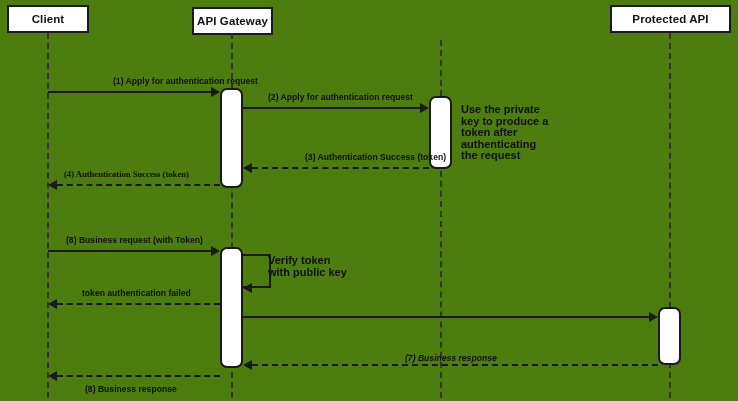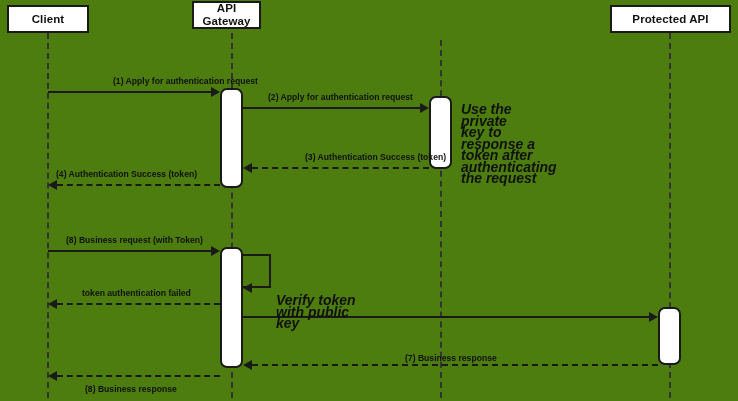--- a/index.html
+++ b/index.html
@@ -77,47 +77,46 @@
     font-size:8.6px;
     font-weight:bold;
     color:#111111;
     white-space:nowrap;
     z-index:8;
     line-height:10px;
   }
   
   .note-text{
     position:absolute;
-    font-size:14px;
+    font-size:11px;
     font-weight:bold;
     color:#111111;
     line-height:11.5px;
     z-index:8;
-    font-style:italic;
   }
   
   .self-loop{
     position:absolute;
     box-sizing:border-box;
     border-top:2px solid #1a1a1a;
     border-right:2px solid #1a1a1a;
     border-bottom:2px solid #1a1a1a;
     z-index:6;
   }
 </style>
 </head>
 <body>
 
 <div id="diagram">
 
   <div class="actor-box" style="left:7px;top:5px;width:82px;height:28px;">
     <span>Client</span>
   </div>
 
-  <div class="actor-box" style="left:192px;top:1px;width:69px;height:28px;">
+  <div class="actor-box" style="left:192px;top:7px;width:81px;height:28px;">
     <span>API Gateway</span>
   </div>
 
 
   <div class="actor-box" style="left:610px;top:5px;width:121px;height:28px;">
     <span>Protected API</span>
   </div>
 
   <div class="lifeline" style="left:47px;top:33px;height:365px;"></div>
   <div class="lifeline" style="left:231px;top:33px;height:365px;"></div>
@@ -132,53 +131,53 @@
   <div class="msg-label" style="left:65px;top:76px;margin-left:48px;">(1) Apply for authentication request</div>
   <div class="msg-line solid" style="left:48px;top:91px;width:163px;"></div>
   <div class="arrow-head arrow-right" style="left:211px;top:87px;"></div>
 
   <div class="msg-label" style="left:268px;top:92px;">(2) Apply for authentication request</div>
   <div class="msg-line solid" style="left:243px;top:107px;width:177px;"></div>
   <div class="arrow-head arrow-right" style="left:420px;top:103px;"></div>
 
   <div class="note-text" style="left:461px;top:104px;width:88px;">
     <div>Use the private</div>
-    <div>key to response a</div>
+    <div>key to produce a</div>
     <div>token after</div>
     <div>authenticating</div>
     <div>the request</div>
   </div>
 
   <div class="msg-label" style="left:277px;top:152px;margin-left:28px;">(3) Authentication Success (token)</div>
   <div class="msg-line dashed" style="left:252px;top:167px;width:177px;"></div>
   <div class="arrow-head arrow-left" style="left:243px;top:163px;"></div>
 
-  <div class="msg-label" style="left:56px;top:169px;">(4) Authentication Success (token)</div>
+  <div class="msg-label" style="left:64px;top:169px;font-family:Liberation Serif, serif;">(4) Authentication Success (token)</div>
   <div class="msg-line dashed" style="left:57px;top:184px;width:163px;"></div>
   <div class="arrow-head arrow-left" style="left:48px;top:180px;"></div>
 
   <div class="msg-label" style="left:66px;top:235px;">(8) Business request (with Token)</div>
   <div class="msg-line solid" style="left:48px;top:250px;width:163px;"></div>
   <div class="arrow-head arrow-right" style="left:211px;top:246px;"></div>
 
   <div class="self-loop" style="left:243px;top:254px;width:28px;height:34px;"></div>
   <div class="arrow-head arrow-left" style="left:243px;top:283px;"></div>
-  <div class="note-text" style="left:276px;top:255px;width:100px;margin-top:40px;">
+  <div class="note-text" style="left:268px;top:255px;width:100px;">
     <div>Verify token</div>
     <div>with public key</div>
   </div>
 
   <div class="msg-label" style="left:82px;top:288px;">token authentication failed</div>
   <div class="msg-line dashed" style="left:57px;top:303px;width:163px;"></div>
   <div class="arrow-head arrow-left" style="left:48px;top:299px;"></div>
 
   <div class="msg-line solid" style="left:243px;top:316px;width:406px;"></div>
   <div class="arrow-head arrow-right" style="left:649px;top:312px;"></div>
 
-  <div class="msg-label" style="left:405px;top:353px;">(7) Business response</div>
+  <div class="msg-label" style="left:405px;top:353px;font-style:italic;">(7) Business response</div>
   <div class="msg-line dashed" style="left:252px;top:364px;width:406px;"></div>
   <div class="arrow-head arrow-left" style="left:243px;top:360px;"></div>
 
   <div class="msg-label" style="left:85px;top:360px;margin-top:24px;">(8) Business response</div>
   <div class="msg-line dashed" style="left:57px;top:375px;width:163px;"></div>
   <div class="arrow-head arrow-left" style="left:48px;top:371px;"></div>
 
 </div>
 
 </body></html>

